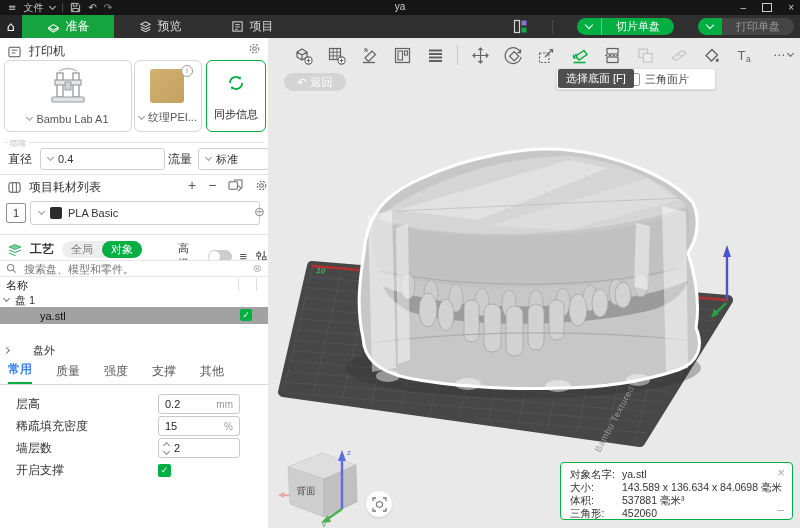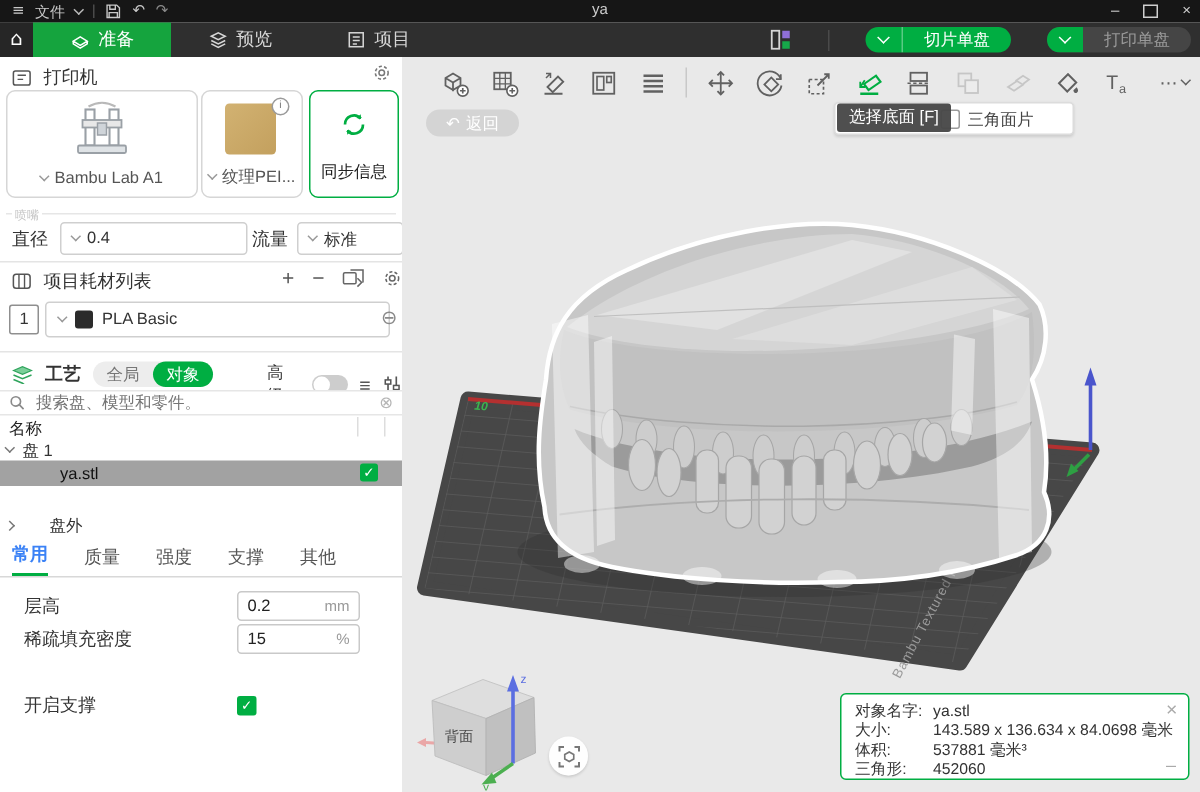--- a/index.html
+++ b/index.html
@@ -293,20 +293,30 @@
         <span class="unit">mm</span>
       </span>
     </div>
     <div class="prow" style="top:377px;">
       <span class="lbl">稀疏填充密度</span>
       <span class="pfield">
         <input value="15" style="">
         <span class="unit">%</span>
       </span>
     </div>
+    <div class="prow" style="top:399px;">
+      <span class="lbl">墙层数</span>
+      <span class="pfield">
+        <span style="display:flex;flex-direction:column;gap:1px;margin-left:5px;">
+          <span class="chev sm" style="transform:rotate(-135deg);margin:0;color:#888"></span>
+          <span class="chev sm" style="margin:0;color:#888"></span>
+        </span>
+        <input style="width: 30px; padding-left: 5px;" value="2">
+      </span>
+    </div>
     <div class="prow" style="top:421px;">
       <span class="lbl">开启支撑</span>
       <span class="checkbox" style="position:absolute;left:158px;width:13px;height:13px;line-height:13px;">✓</span>
     </div>
   </div>
 
   <div class="abs collapse">
       <span class="chev sm" style="transform:rotate(135deg);margin:0;"></span>
     </div>
 

